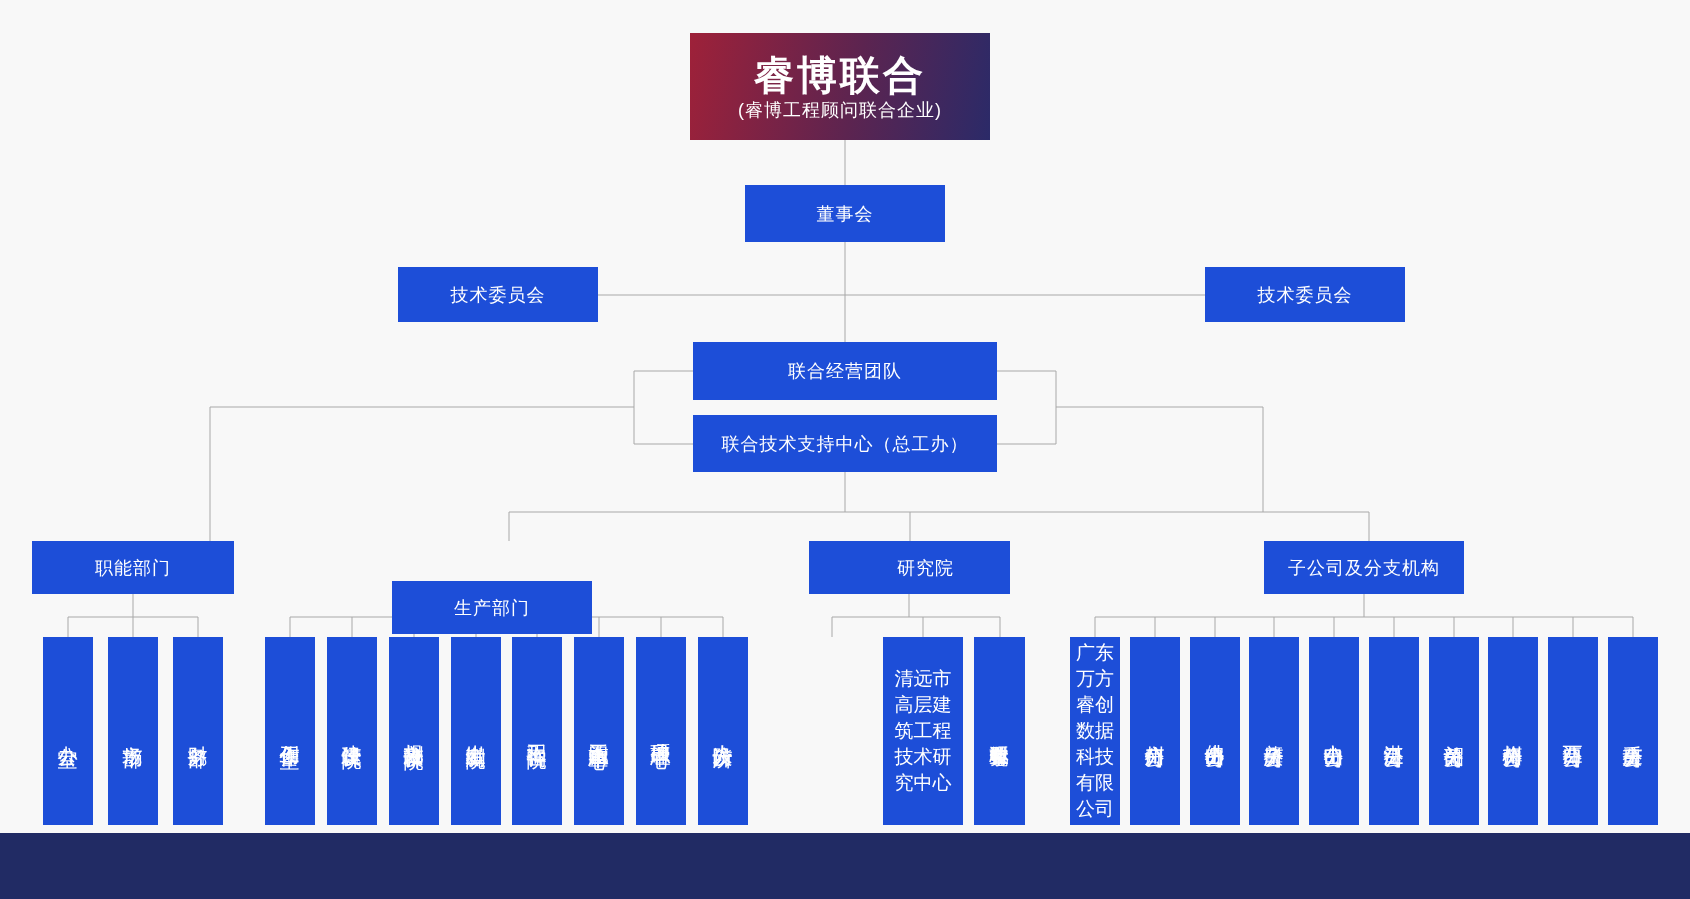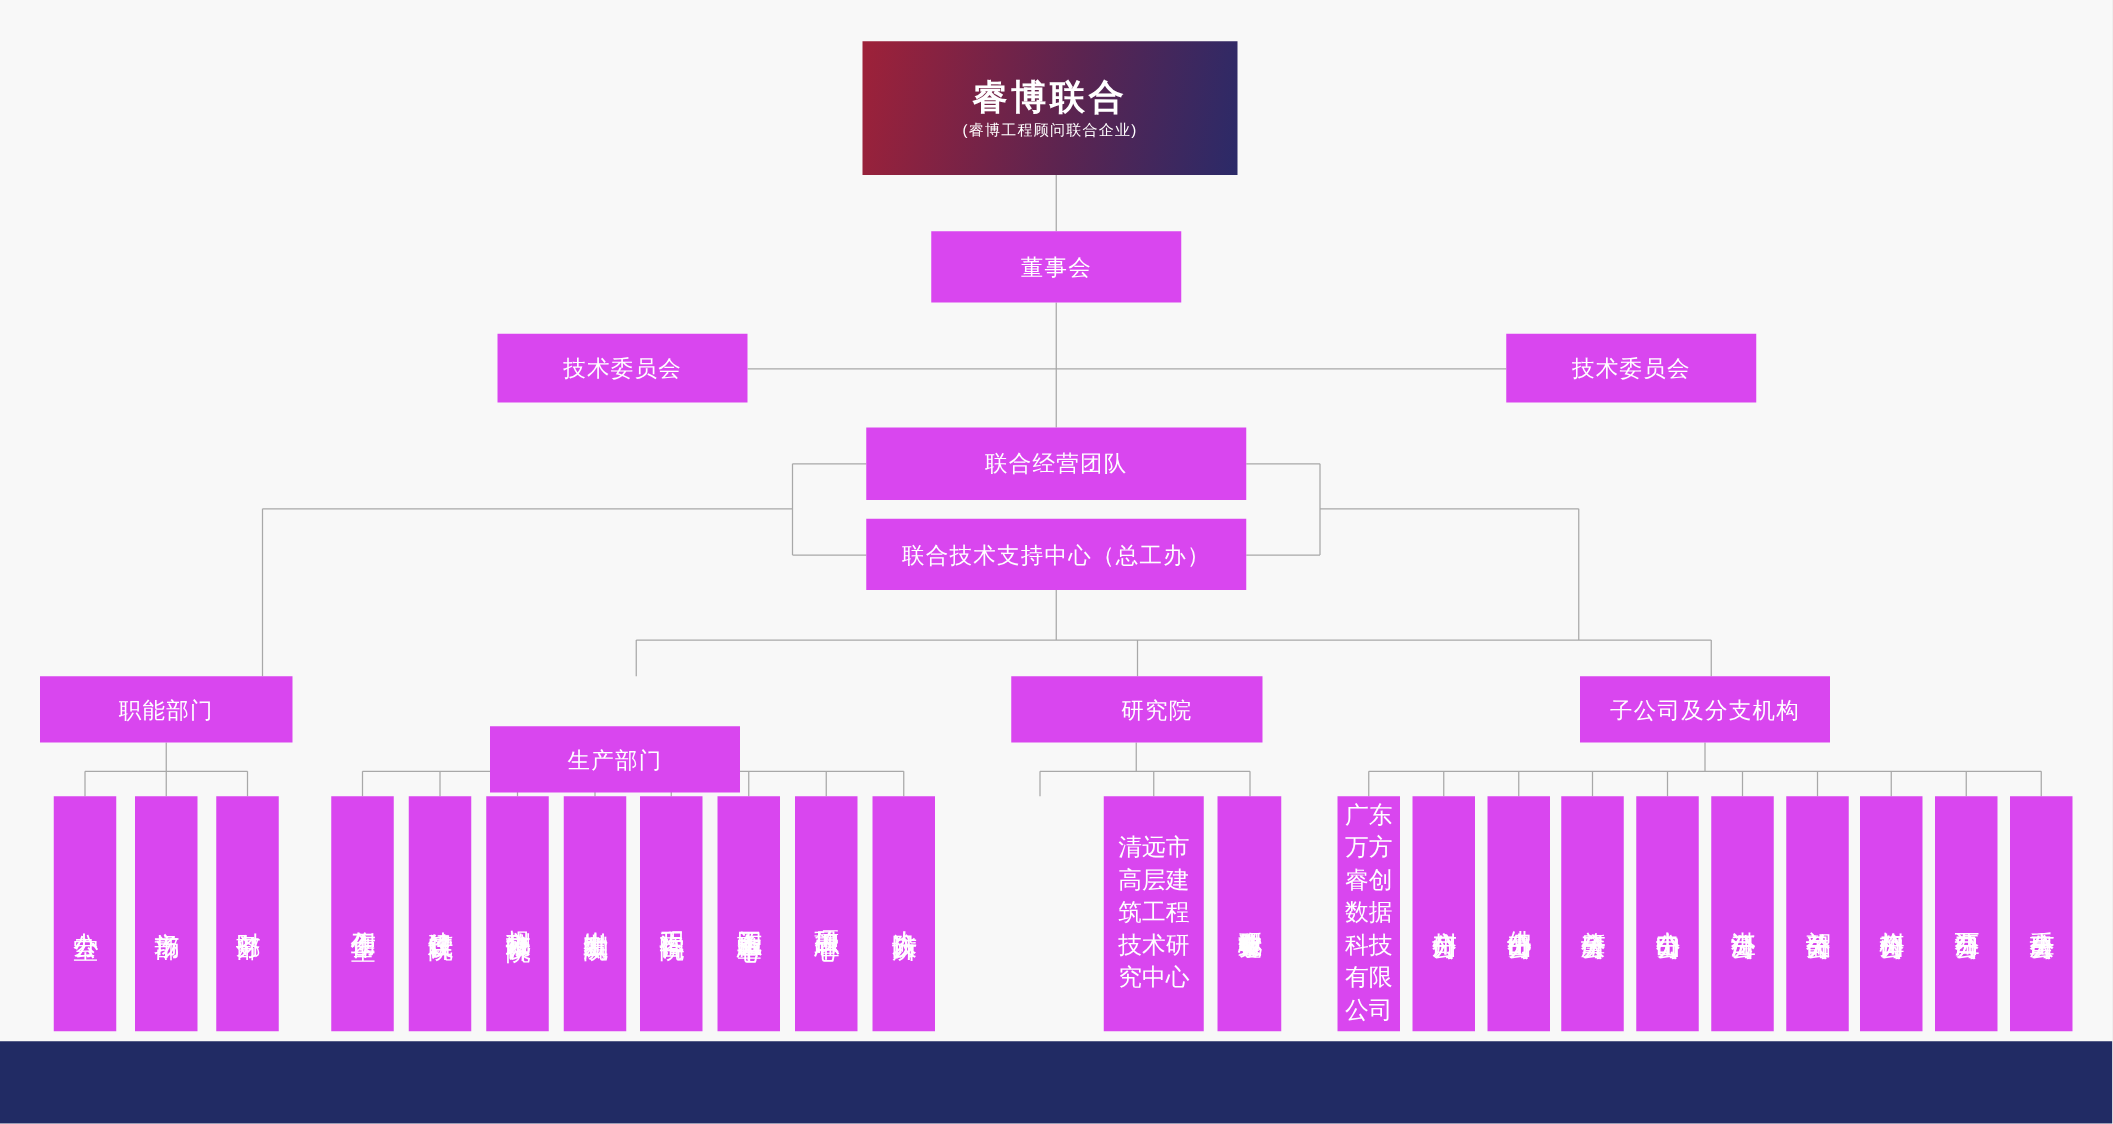--- a/index.html
+++ b/index.html
@@ -3,30 +3,30 @@
 <meta charset="utf-8">
 <style>
   html,body{margin:0;padding:0;background:#e9e9e9;}
   *{box-sizing:border-box;}
   .stage{
     position:relative;width:1690px;height:899px;background:#f8f8f8;
     font-family:"Liberation Sans","DejaVu Sans",sans-serif;overflow:hidden;
   }
   .lines{position:absolute;left:0;top:0;z-index:1;}
   .node{
-    position:absolute;z-index:2;background:#d946ef;color:#ffffff;
+    position:absolute;z-index:2;background:#1d4ed8;color:#ffffff;
     display:flex;align-items:center;justify-content:center;text-align:center;
   }
   .root{
     width:300px;height:107px;left:690px;top:33px;
     background:linear-gradient(100deg,#9e2139 0%,#5c2450 55%,#2b2a68 100%);
     flex-direction:column;gap:6px;
   }
-  .root .title{font-size:28px;font-weight:bold;letter-spacing:3px;line-height:1;}
-  .root .subtitle{font-size:12px;letter-spacing:1px;line-height:1;}
+  .root .title{font-size:40px;font-weight:bold;letter-spacing:3px;line-height:1;}
+  .root .subtitle{font-size:18px;letter-spacing:1px;line-height:1;}
   .mid{font-size:18px;letter-spacing:1px;}
   .board{left:745px;top:185px;width:200px;height:57px;}
   .techcom{left:398px;top:267px;width:200px;height:55px;}
   .advisor{left:1205px;top:267px;width:200px;height:55px;}
   .jointteam{left:693px;top:342px;width:304px;height:58px;}
   .techsupport{left:693px;top:415px;width:304px;height:57px;}
   .gh{top:541px;height:53px;font-size:18px;letter-spacing:1px;}
   .gh1{left:32px;width:202px;}
   .gh2{left:392px;width:200px;margin-top:40px;}
   .gh3{left:809px;width:201px;padding-left:32px;}

